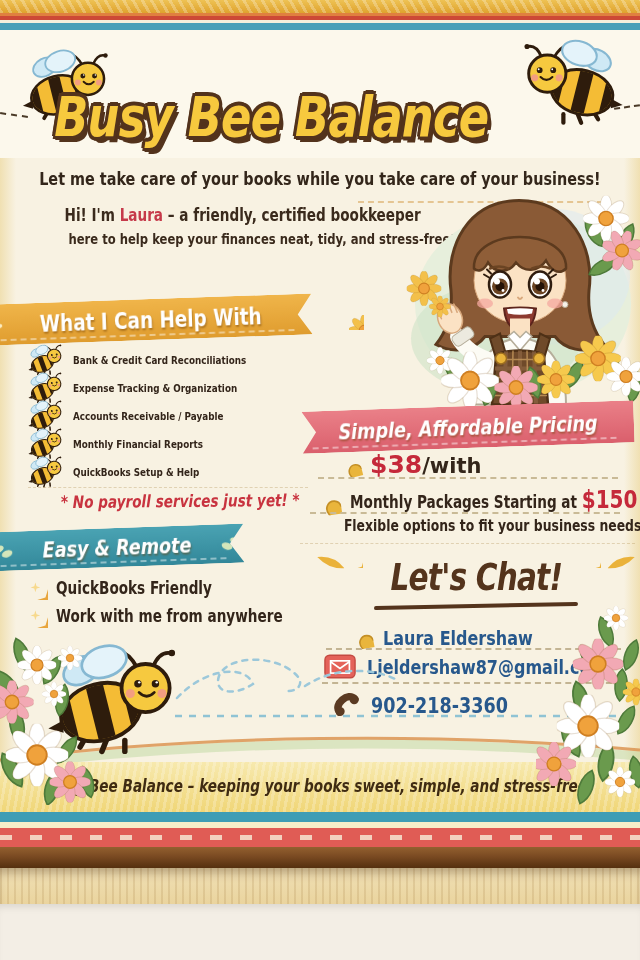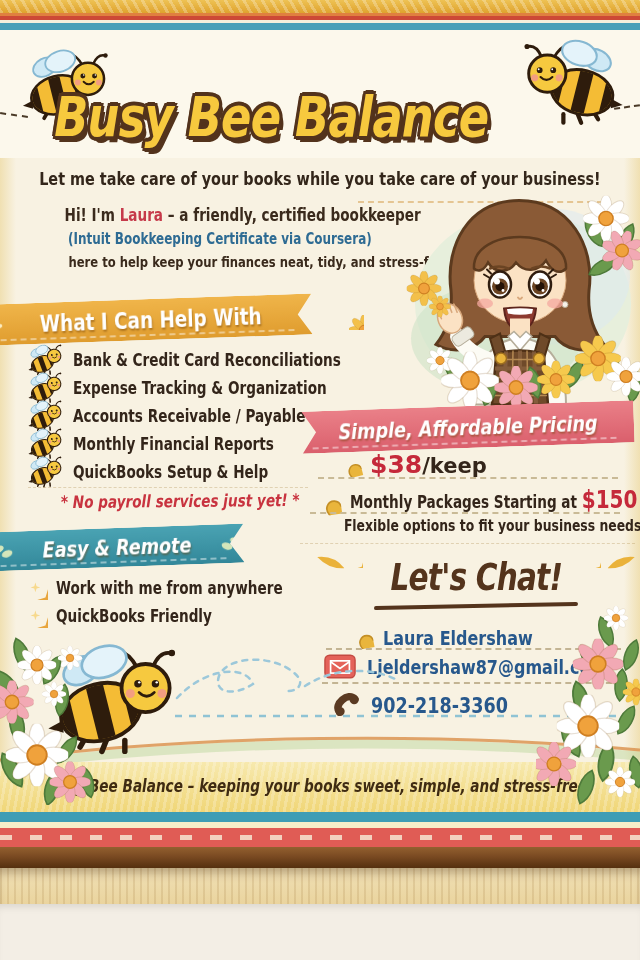--- a/index.html
+++ b/index.html
@@ -67,21 +67,21 @@
   .ribbon-pink .rtext{font-size:22px;font-style:italic;}
   .ribbon-teal{left:-10px;top:528px;width:254px;height:39px;transform:rotate(-2deg);
     background:linear-gradient(#4aa3b3,#328799);
     clip-path:polygon(0 0,100% 0,94.5% 50%,100% 100%,0 100%);}
   .ribbon-teal .rtext{font-size:22px;font-style:italic;}
   .rdot{width:5px;height:5px;border-radius:50%;background:rgba(255,255,255,.85);}
 
   
   .svc-list{left:26px;top:346px;width:340px;list-style:none;margin:0;padding:0;}
   .svc-list li{display:flex;align-items:center;gap:7px;height:28px;}
-  .svc-list .svc-text{font-size:17px;font-weight:bold;color:#33251a;}
+  .svc-list .svc-text{font-size:11px;font-weight:bold;color:#33251a;}
   .bee-bullet{flex:0 0 auto;transform:rotate(-6deg);}
   .svc-note{left:30px;top:491px;width:300px;text-align:center;font-size:17px;font-weight:bold;
     font-style:italic;color:#c8333f;transform:rotate(-0.5deg);}
 
   .mini-daisy{left:334px;top:300px;}
 
   
   .price-row1{left:330px;top:449px;display:flex;align-items:center;gap:10px;}
   .price-row2{left:306px;top:482px;display:flex;align-items:center;gap:10px;}
   .amount{font-size:25px;font-weight:bold;color:#c5293a;}
@@ -248,21 +248,20 @@
         <use href="#spark" fill="#e8a53c"></use>
       </svg>
     <svg width="10" height="10" viewBox="-10 -10 20 20">
         <use href="#spark" fill="#eab23a"></use>
       </svg>
   </div>
   <div class="abs deco-dash1"></div>
 
   <div class="abs intro">
     <div class="l1"><span class="cx"><span>Hi! I'm </span><span class="nm">Laura</span><span> – a friendly, certified bookkeeper</span></span></div>
-    <div class="l2"><span class="cx">(Intuit Bookkeeping Certificate via Coursera)</span></div>
     <div class="l3"><span class="cx">here to help keep your finances neat, tidy, and stress-free!</span></div>
   </div>
 
   <svg class="abs portrait" viewBox="0 0 242 217">
     <ellipse cx="125" cy="115" rx="108" ry="92" fill="#e7efdc"></ellipse>
     <ellipse cx="152" cy="88" rx="80" ry="68" fill="#dce9f0" opacity="0.55"></ellipse>
     <ellipse cx="98" cy="150" rx="85" ry="55" fill="#cfe3c8" opacity="0.6"></ellipse>
     <path d="M121,12 C70,12 47,58 53,102 C55,128 46,146 38,156 C58,167 78,160 87,148 L157,148 C166,160 186,167 206,156 C198,146 189,128 191,102 C197,58 172,12 121,12 Z" fill="#8a5a36" stroke="#5c3a1e" stroke-width="3"></path>
     <ellipse cx="122" cy="92" rx="46" ry="43" fill="#fbe2c4" stroke="#d8a87c" stroke-width="1"></ellipse>
     <circle cx="167" cy="116" r="3" fill="#f5f2ea" stroke="#b9ac96" stroke-width="1"></circle>
@@ -384,21 +383,21 @@
     <span class="rtext"><span class="cx">Simple, Affordable Pricing</span></span>
     <svg width="22" height="14" viewBox="0 0 20 12">
         <path d="M10,0.5 L2.5,6 L10,11.5 M18,1.5 L11.5,6 L18,10.5" stroke="#fff" stroke-width="3" fill="none" stroke-linecap="round"></path>
       </svg>
   </div>
 
   <div class="abs price-row1">
     <svg width="30" height="30" viewBox="-12 -12 24 24" style="transform:rotate(-14deg)">
         <use href="#heart"></use>
       </svg>
-    <span style="white-space:pre"><span class="amount">$38</span><span class="unit">/keep</span></span>
+    <span style="white-space:pre"><span class="amount">$38</span><span class="unit">/with</span></span>
   </div>
   <div class="abs sep sep1"></div>
   <div class="abs price-row2">
     <svg width="34" height="34" viewBox="-12 -12 24 24" style="transform:rotate(-8deg)">
         <use href="#heart"></use>
       </svg>
     <span class="cxl"><span class="mlabel">Monthly Packages Starting at </span><span class="mamount">$150</span></span>
   </div>
   <div class="abs sep sep2"></div>
   <div class="abs price-note"><span class="cx">Flexible options to fit your business needs!</span></div>
@@ -413,28 +412,28 @@
       </svg>
   </div>
   <div class="abs deco-dash2"></div>
 
   <ul class="abs rem-list">
     <li>
       <svg width="24" height="24" viewBox="-10 -10 20 20">
           <use href="#spark" fill="#e8a53c"></use>
           <use href="#spark" fill="#f7d98c" transform="translate(-5,-5) scale(0.45)"></use>
         </svg>
-      <span class="rem-text"><span class="cxl">Work with me from anywhere</span></span>
+      <span class="rem-text"><span class="cxl">QuickBooks Friendly</span></span>
       </li>
     <li>
       <svg width="24" height="24" viewBox="-10 -10 20 20">
           <use href="#spark" fill="#e8a53c"></use>
           <use href="#spark" fill="#f7d98c" transform="translate(-5,-5) scale(0.45)"></use>
         </svg>
-      <span class="rem-text"><span class="cxl">QuickBooks Friendly</span></span>
+      <span class="rem-text"><span class="cxl">Work with me from anywhere</span></span>
       </li>
   </ul>
 
   <div class="abs chat">
     <div class="chat-head-row">
       <svg width="30" height="16" viewBox="0 0 28 14" style="transform:scaleX(-1) rotate(-12deg)">
           <use href="#drop" fill="#eab23a"></use>
         </svg>
       <svg width="12" height="12" viewBox="-10 -10 20 20" style="margin-bottom:14px">
           <use href="#spark" fill="#eab23a"></use>

